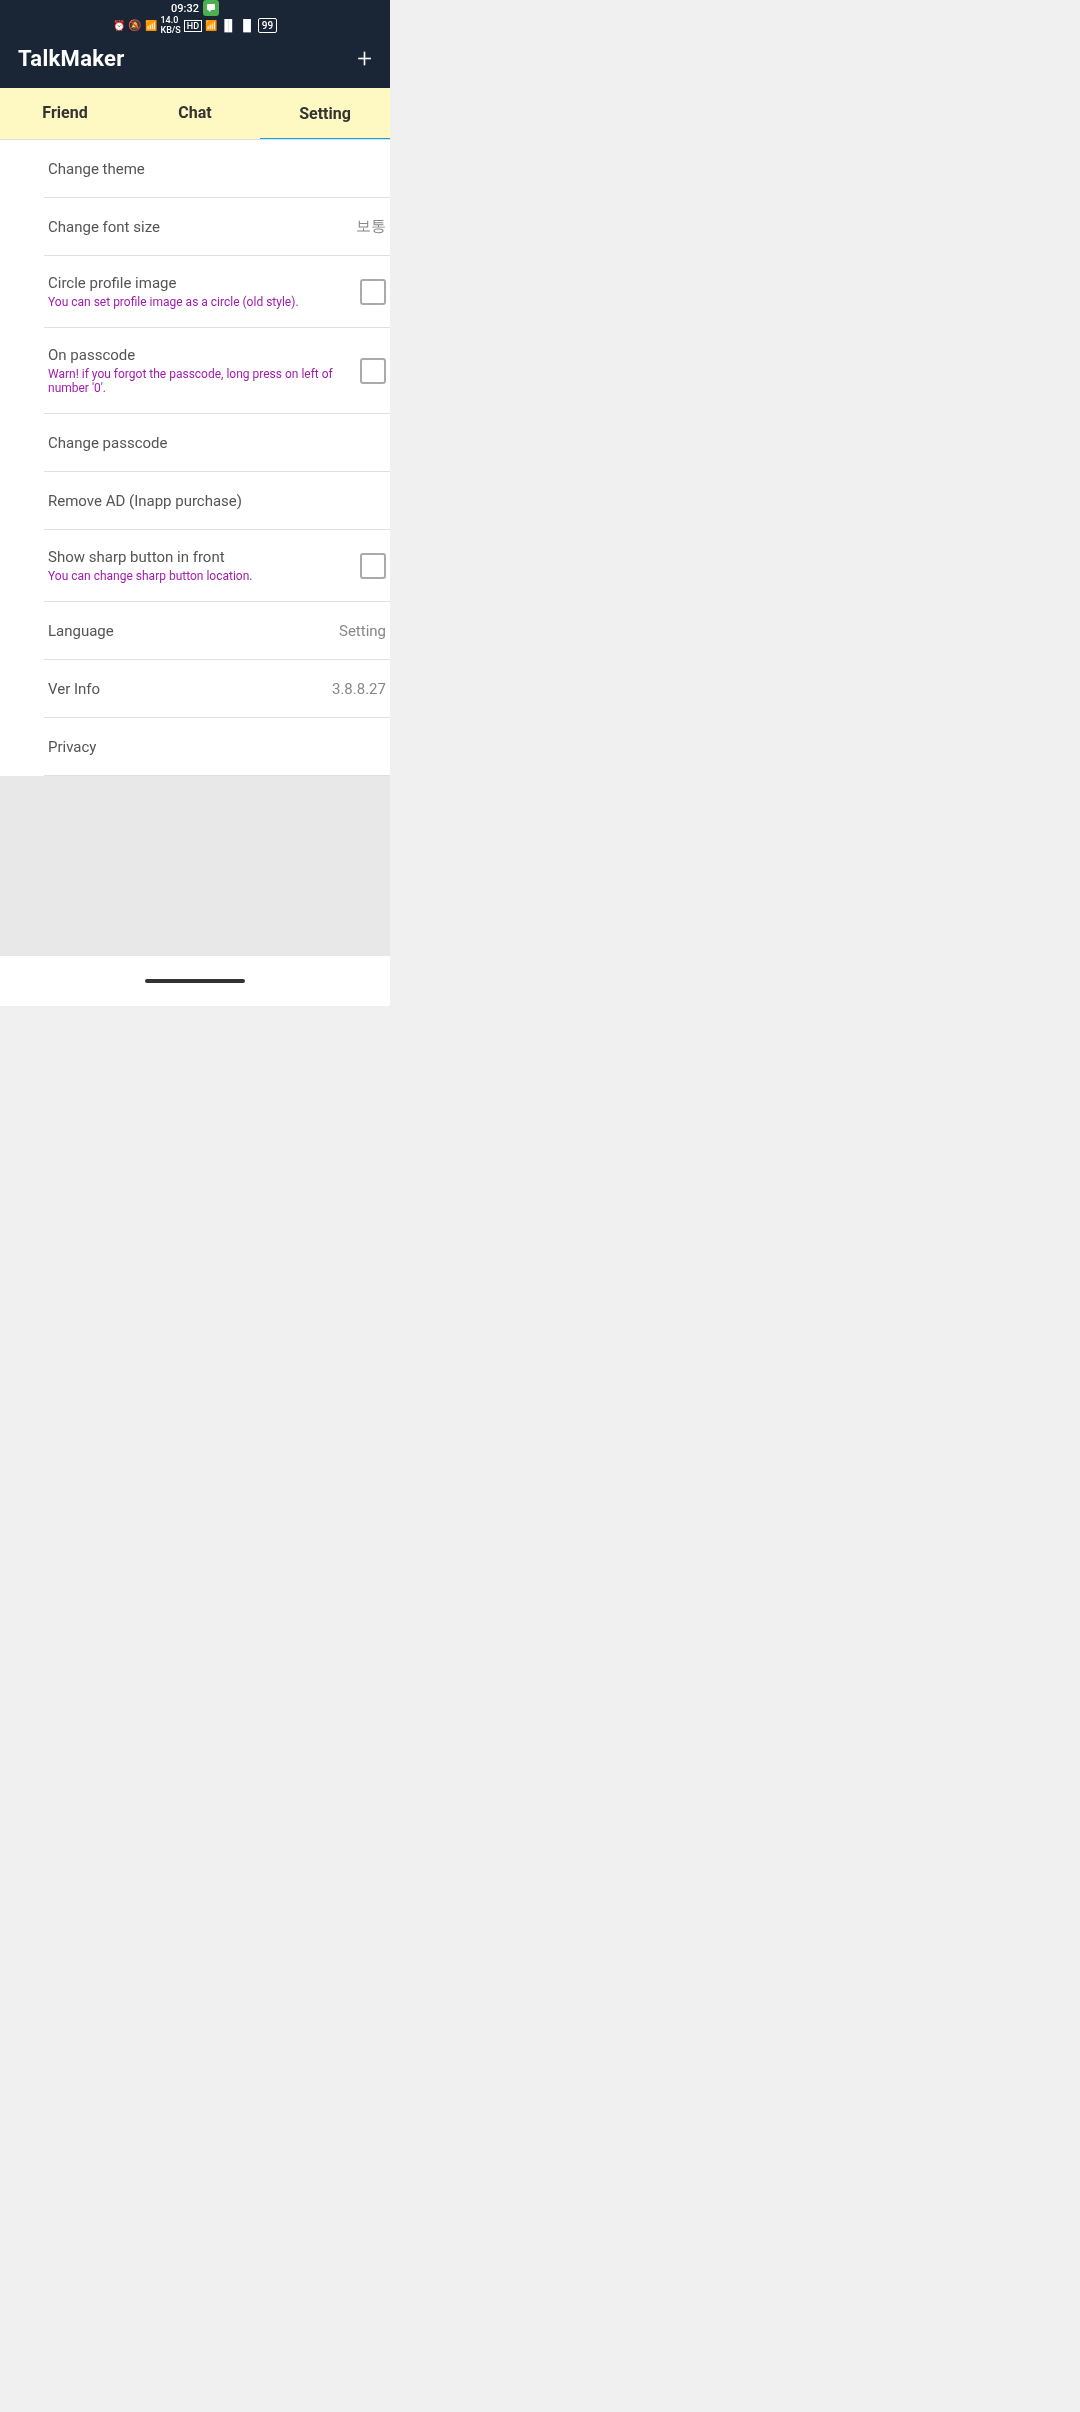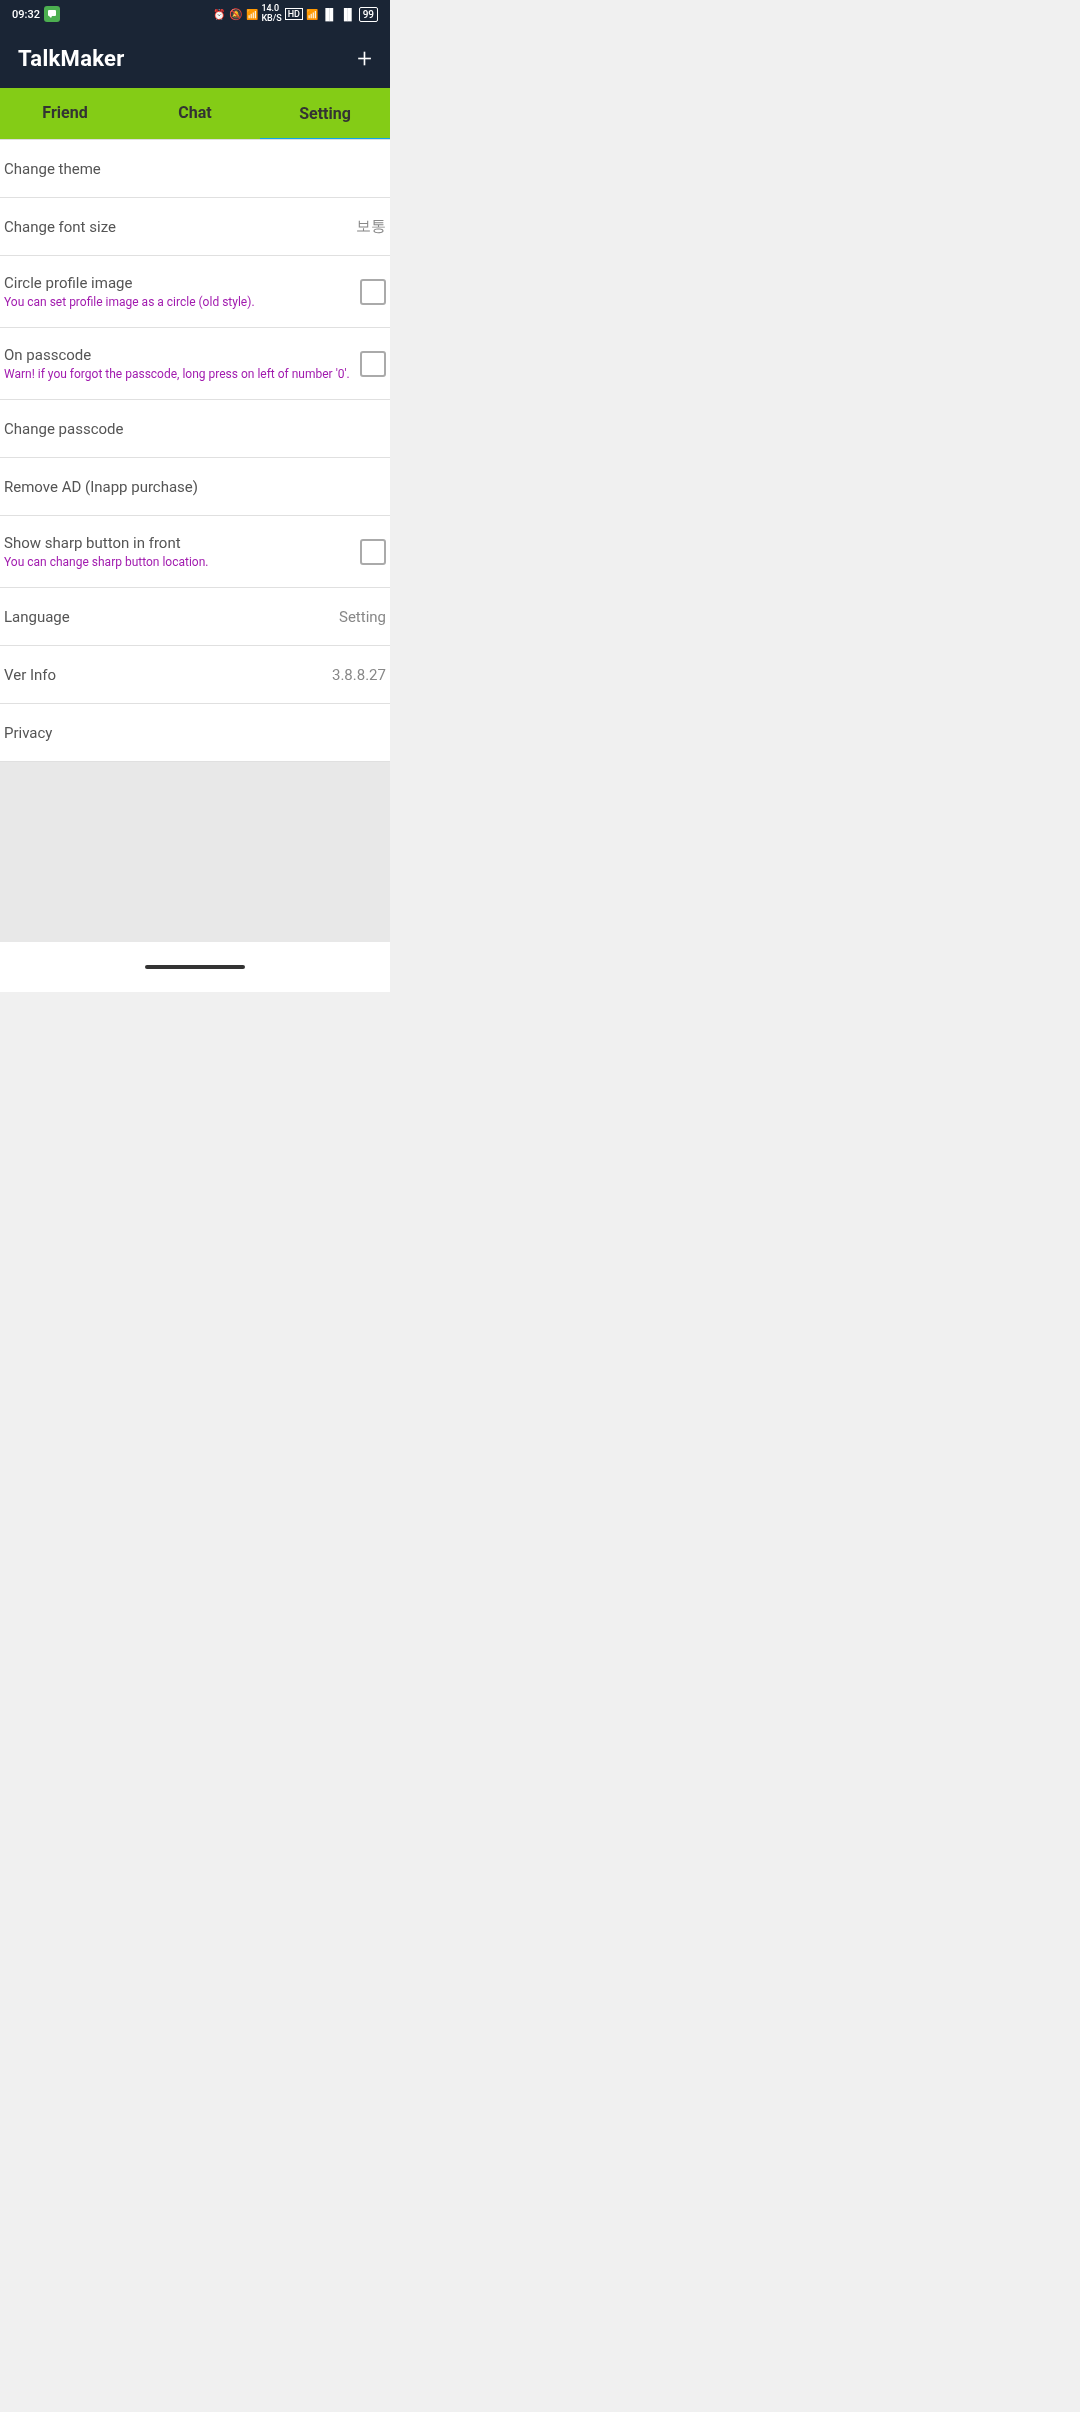--- a/index.html
+++ b/index.html
@@ -17,20 +17,21 @@
     .status-bar {
       background: #1a2535;
       height: 28px;
       display: flex;
       align-items: center;
       justify-content: space-between;
       padding: 0 12px;
       color: white;
       font-size: 11px;
       font-weight: 500;
+      flex-direction: column;
     }
     .status-left { display: flex; align-items: center; gap: 4px; }
     .status-right { display: flex; align-items: center; gap: 3px; font-size: 10px; }
     .chat-icon-status {
       width: 16px; height: 16px;
       background: #4caf50;
       border-radius: 3px;
       display: flex; align-items: center; justify-content: center;
       font-size: 9px;
     }
@@ -53,21 +54,21 @@
     .header-add-btn {
       color: white;
       font-size: 26px;
       font-weight: 300;
       cursor: pointer;
       line-height: 1;
     }
 
     
     .tab-bar {
-      background: #84cc16;
+      background: #fef9c3;
       display: flex;
       border-bottom: 1px solid #ddd;
       height: 52px;
     }
     .tab-item {
       flex: 1;
       display: flex;
       align-items: center;
       justify-content: center;
       font-size: 16px;
@@ -87,20 +88,21 @@
     }
     .setting-item {
       display: flex;
       align-items: center;
       justify-content: space-between;
       padding: 18px 4px;
       border-bottom: 1px solid #e0e0e0;
       background: white;
       cursor: pointer;
       min-height: 58px;
+      margin-left: 44px;
     }
     .setting-item-left {
       flex: 1;
     }
     .setting-item-title {
       font-size: 15px;
       color: #555;
       font-weight: 400;
     }
     .setting-item-subtitle {

